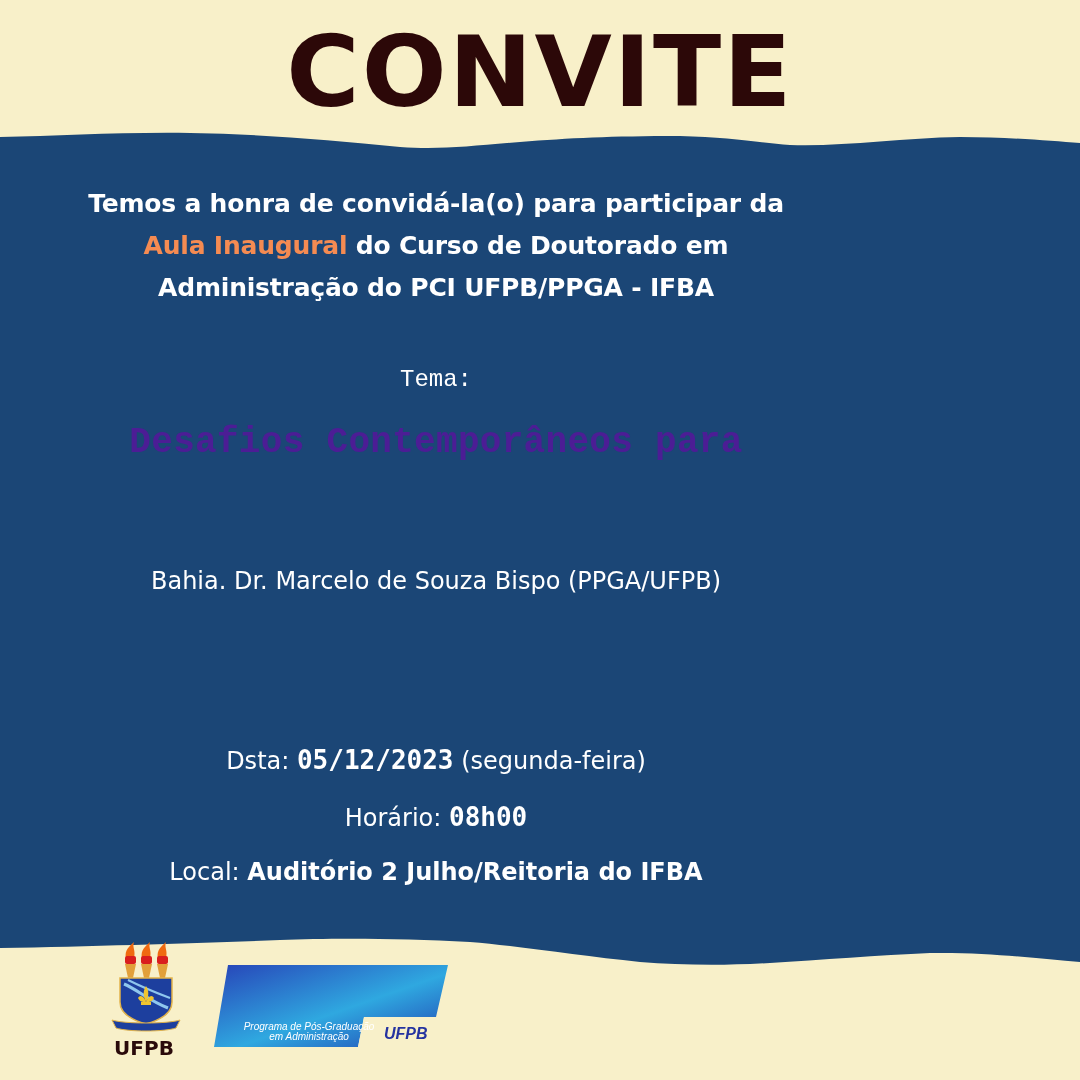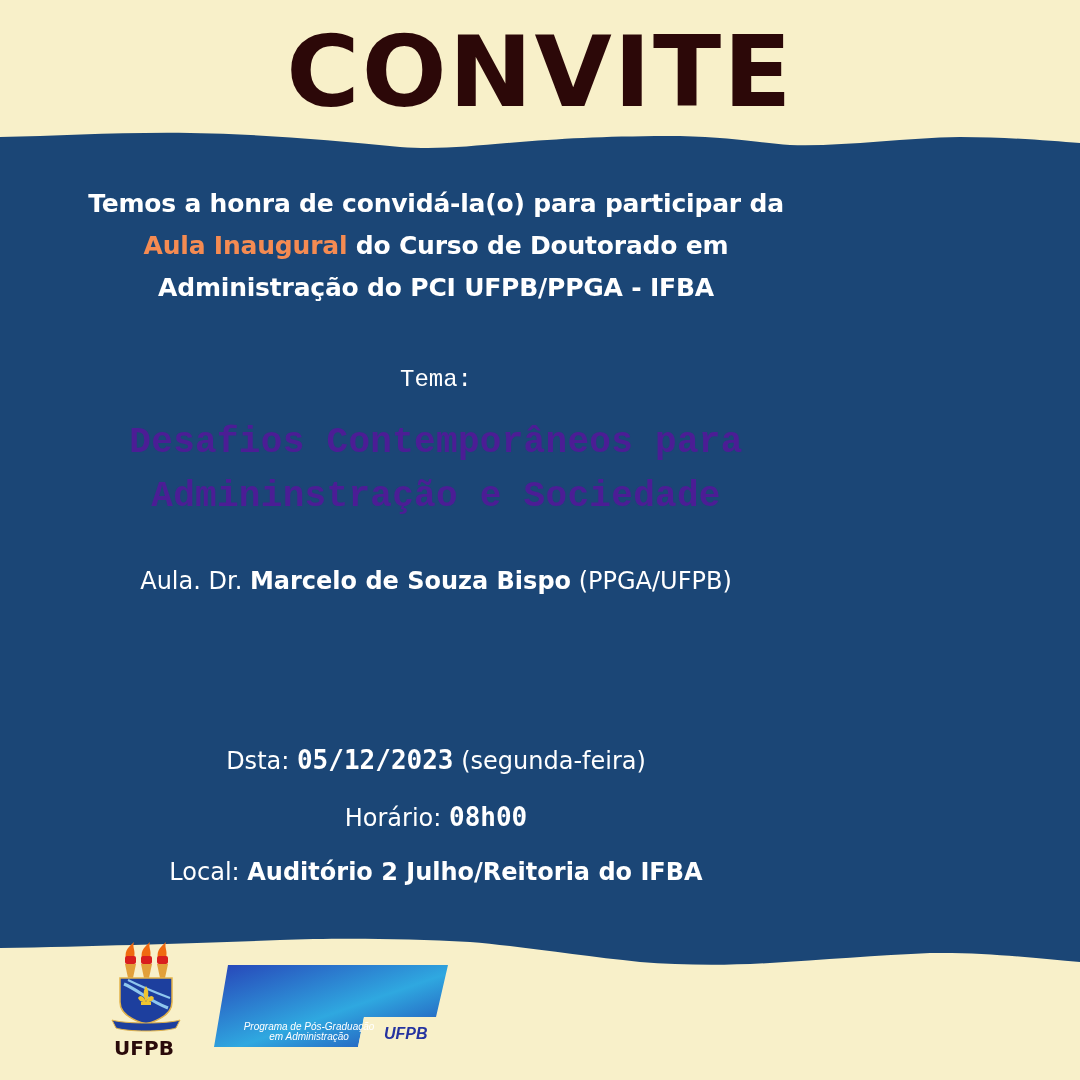--- a/index.html
+++ b/index.html
@@ -50,21 +50,21 @@
       line-height: 54px;
       color: #4c1d95;
       letter-spacing: 0.3px;
     }
     .speaker {
       top: 564px;
       font-family: "DejaVu Sans", sans-serif;
       font-size: 24px;
       line-height: 34px;
     }
-    .speaker b, .details b { font-weight: bold; }
+    .speaker b, .details b { font-weight: normal; }
     .details-line {
       font-family: "DejaVu Sans", sans-serif;
       font-size: 24px;
       line-height: 34px;
     }
     .d1 { top: 743px; }
     .d2 { top: 800px; }
     .d3 { top: 855px; }
     .mono-bold { font-family: "DejaVu Sans Mono", monospace; font-weight: bold; font-size: 26px; }
 
@@ -123,25 +123,24 @@
 <div class="title">CONVITE</div>
 
 <div class="content intro">
   <span>Temos a honra de convidá-la(o) para participar da </span><span class="accent">Aula Inaugural</span><span> do Curso de Doutorado em Administração do PCI UFPB/PPGA - IFBA</span>
 </div>
 
 <div class="content tema-label">Tema:</div>
 
 <div class="content tema-title">
   <div>Desafios Contemporâneos para</div>
-  <div>Admininstração e Sociedade</div>
 </div>
 
 <div class="content speaker">
-  <span>Aula. Dr. </span><b>Marcelo de Souza Bispo</b><span> (PPGA/UFPB)</span>
+  <span>Bahia. Dr. </span><b>Marcelo de Souza Bispo</b><span> (PPGA/UFPB)</span>
 </div>
 
 <div class="content details-line d1">
   <span>Dsta: </span><span class="mono-bold">05/12/2023</span><span> (segunda-feira)</span>
 </div>
 
 <div class="content details-line d2">
   <span>Horário: </span><span class="mono-bold">08h00</span>
 </div>
 

